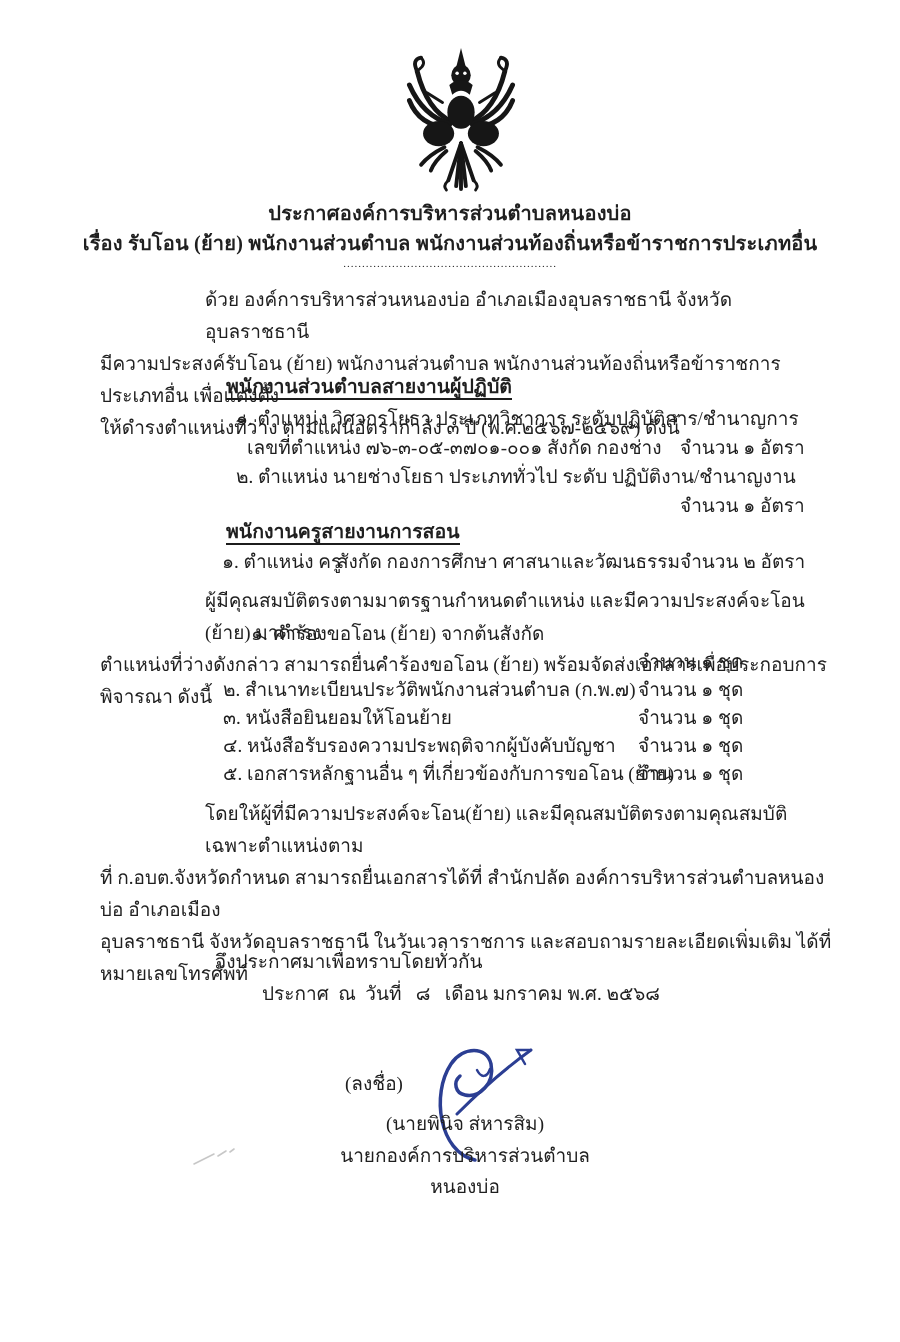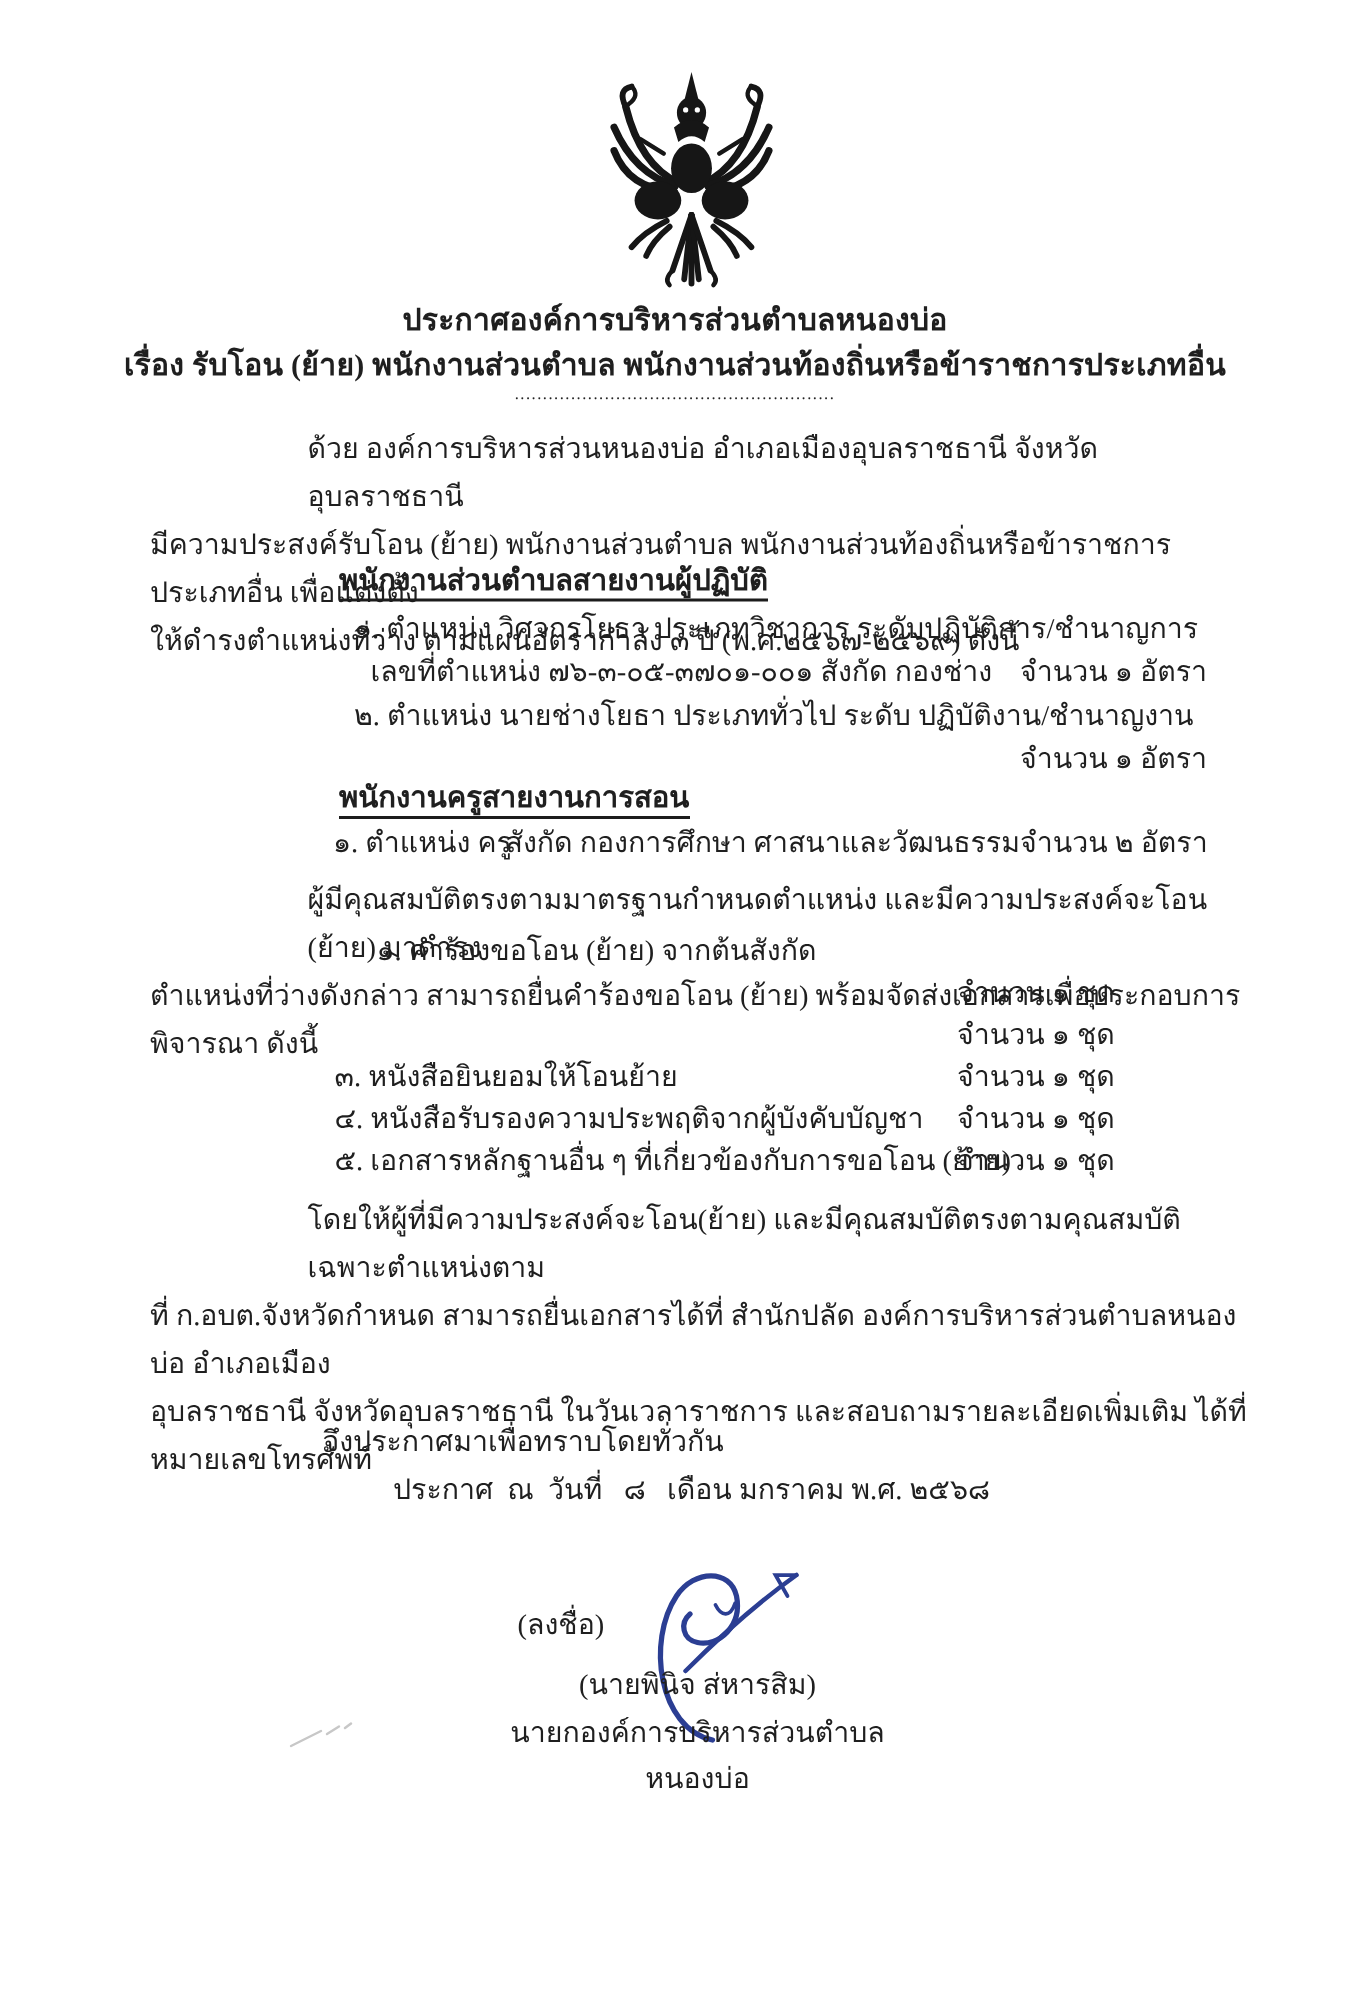--- a/index.html
+++ b/index.html
@@ -106,20 +106,21 @@
   <div class="abs count" style="left:680px;top:546px;">จำนวน ๒ อัตรา</div>
 
   <div class="abs para" style="top:585px;">
     <div class="indent">ผู้มีคุณสมบัติตรงตามมาตรฐานกำหนดตำแหน่ง และมีความประสงค์จะโอน (ย้าย) มาดำรง</div>
     <div>ตำแหน่งที่ว่างดังกล่าว สามารถยื่นคำร้องขอโอน (ย้าย) พร้อมจัดส่งเอกสารเพื่อประกอบการพิจารณา ดังนี้</div>
   </div>
 
   <div class="abs row-label" style="left:223px;top:618px;padding-left:28px;">๑.  คำร้องขอโอน (ย้าย) จากต้นสังกัด</div>
   <div class="abs count" style="left:638px;top:646px;">จำนวน ๑ ชุด</div>
 
+  <div class="abs row-label" style="left:223px;top:674px;">๒.  สำเนาทะเบียนประวัติพนักงานส่วนตำบล (ก.พ.๗)</div>
   <div class="abs count" style="left:638px;top:674px;">จำนวน ๑ ชุด</div>
 
   <div class="abs row-label" style="left:223px;top:702px;">๓.  หนังสือยินยอมให้โอนย้าย</div>
   <div class="abs count" style="left:638px;top:702px;">จำนวน ๑ ชุด</div>
 
   <div class="abs row-label" style="left:223px;top:730px;">๔.  หนังสือรับรองความประพฤติจากผู้บังคับบัญชา</div>
   <div class="abs count" style="left:638px;top:730px;">จำนวน ๑ ชุด</div>
 
   <div class="abs row-label" style="left:223px;top:758px;">๕. เอกสารหลักฐานอื่น ๆ ที่เกี่ยวข้องกับการขอโอน (ย้าย)</div>
   <div class="abs count" style="left:638px;top:758px;">จำนวน ๑ ชุด</div>

